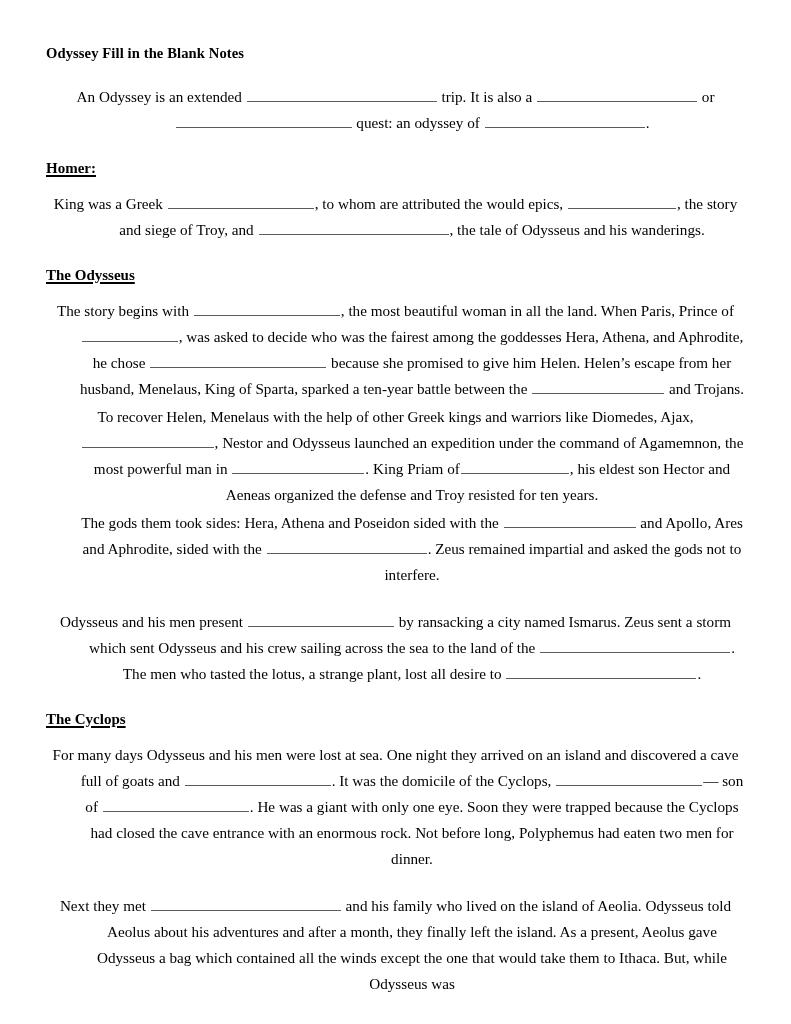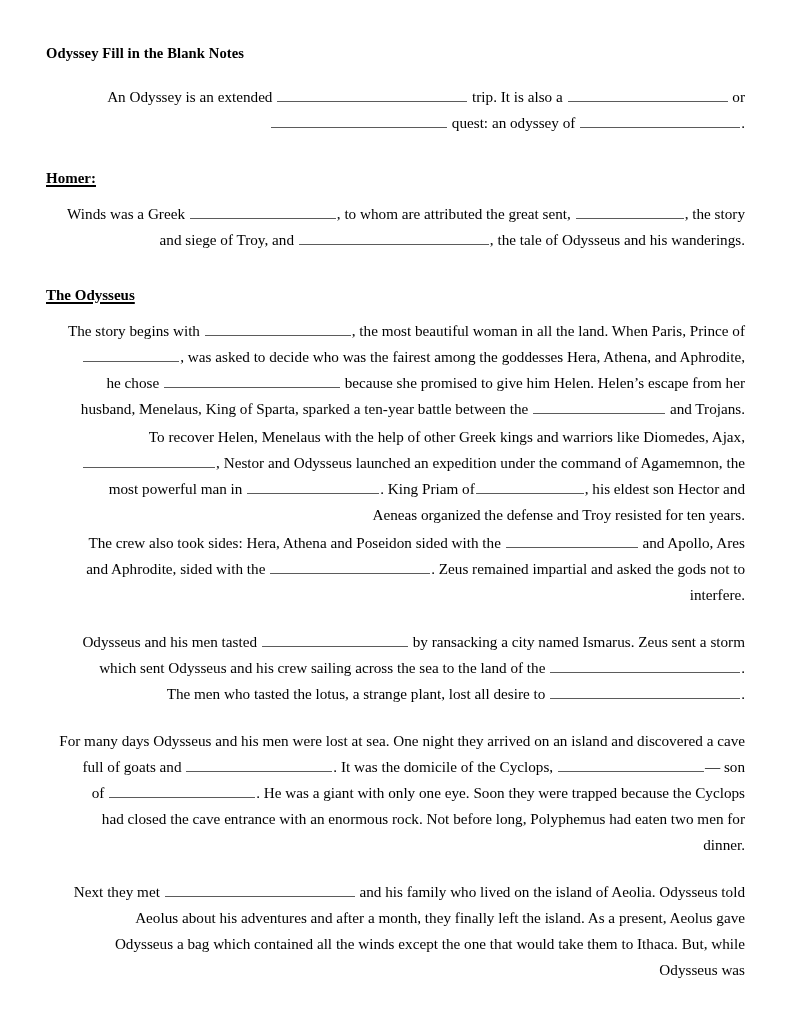--- a/index.html
+++ b/index.html
@@ -26,33 +26,33 @@
     font-size: 14.6px;
     font-weight: bold;
     line-height: 19px;
     margin: 0 0 21px 0;
     letter-spacing: 0.1px;
   }
   .section-head {
     font-size: 15px;
     font-weight: bold;
     line-height: 20px;
-    margin: 18px 0 6px 0;
+    margin: 8px 0 6px 0;
     display: block;
   }
   .section-head .sh-text {
     text-decoration: underline;
     text-underline-offset: 2px;
     text-decoration-thickness: 1.6px;
   }
   .para {
     font-size: 15.2px;
     line-height: 26px;
     margin: 0 0 2px 0;
-    text-align: right;
+    text-align: center;
     white-space: normal;
   }
   .para.hang {
     padding-left: 33px;
     text-indent: -33px;
   }
   .para.ind {
     padding-left: 33px;
   }
   .gap-sm { height: 7px; }
@@ -81,48 +81,49 @@
 
   <div class="para hang">
     <span>An Odyssey is an extended </span><span class="blank b-3xl"></span><span> trip. It is also a </span><span class="blank b-xl"></span><span> or </span><br><span class="blank b-2xl"></span><span> quest: an odyssey of </span><span class="blank b-xl"></span><span>.</span>
   </div>
 
   <div class="gap-md"></div>
 
   <div class="section-head"><span class="sh-text">Homer:</span></div>
   <div class="gap-sm"></div>
   <div class="para hang">
-    <span>Winds was a Greek </span><span class="blank b-lg"></span><span>, to whom are attributed the great sent, </span><span class="blank b-s2"></span><span>, the story and siege of Troy, and </span><span class="blank b-3xl"></span><span>, the tale of Odysseus and his wanderings.</span>
+    <span>King was a Greek </span><span class="blank b-lg"></span><span>, to whom are attributed the would epics, </span><span class="blank b-s2"></span><span>, the story and siege of Troy, and </span><span class="blank b-3xl"></span><span>, the tale of Odysseus and his wanderings.</span>
   </div>
 
   <div class="gap-md"></div>
 
   <div class="section-head"><span class="sh-text">The Odysseus</span></div>
   <div class="gap-sm"></div>
   <div class="para hang">
     <span>The story begins with </span><span class="blank b-lg"></span><span>, the most beautiful woman in all the land.  When Paris, Prince of </span><span class="blank b-sm"></span><span>, was asked to decide who was the fairest among the goddesses Hera, Athena, and Aphrodite, he chose </span><span class="blank b-2xl"></span><span> because she promised to give him Helen.  Helen’s escape from her husband, Menelaus, King of Sparta, sparked a ten-year battle between the </span><span class="blank b-m2"></span><span> and Trojans.</span>
   </div>
 
   <div class="para hang">
     <span>To recover Helen, Menelaus with the help of other Greek kings and warriors like Diomedes, Ajax, </span><br><span class="blank b-m2"></span><span>, Nestor and Odysseus launched an expedition under the command of Agamemnon, the most powerful man in </span><span class="blank b-m2"></span><span>.  King Priam of</span><span class="blank b-s2"></span><span>, his eldest son Hector and Aeneas organized the defense and Troy resisted for ten years.</span>
   </div>
 
   <div class="para ind">
-    <span>The crew also took sides: Hera, Athena and Poseidon sided with the </span><span class="blank b-m2"></span><span> and Apollo, Ares and Aphrodite, sided with the </span><span class="blank b-xl"></span><span>. Zeus remained impartial and asked the gods not to interfere.</span>
+    <span>The gods them took sides: Hera, Athena and Poseidon sided with the </span><span class="blank b-m2"></span><span> and Apollo, Ares and Aphrodite, sided with the </span><span class="blank b-xl"></span><span>. Zeus remained impartial and asked the gods not to interfere.</span>
   </div>
 
   <div class="gap-md"></div>
 
   <div class="gap-sm"></div>
   <div class="para hang">
-    <span>Odysseus and his men tasted </span><span class="blank b-lg"></span><span> by ransacking a city named Ismarus.  Zeus sent a storm which sent Odysseus and his crew sailing across the sea to the land of the </span><span class="blank b-3xl"></span><span>. The men who tasted the lotus, a strange plant, lost all desire to </span><span class="blank b-3xl"></span><span>.</span>
+    <span>Odysseus and his men present </span><span class="blank b-lg"></span><span> by ransacking a city named Ismarus.  Zeus sent a storm which sent Odysseus and his crew sailing across the sea to the land of the </span><span class="blank b-3xl"></span><span>. The men who tasted the lotus, a strange plant, lost all desire to </span><span class="blank b-3xl"></span><span>.</span>
   </div>
 
   <div class="gap-md"></div>
 
+  <div class="section-head"><span class="sh-text">The Cyclops</span></div>
   <div class="gap-sm"></div>
   <div class="para hang">
     <span>For many days Odysseus and his men were lost at sea. One night they arrived on an island and discovered a cave full of goats and </span><span class="blank b-lg"></span><span>. It was the domicile of the Cyclops, </span><span class="blank b-lg"></span><span>— son of </span><span class="blank b-lg"></span><span>. He was a giant with only one eye. Soon they were trapped because the Cyclops had closed the cave entrance with an enormous rock.  Not before long, Polyphemus had eaten two men for dinner.</span>
   </div>
 
   <div class="gap-md"></div>
 
   <div class="gap-sm"></div>
   <div class="para hang">
     <span>Next they met </span><span class="blank b-3xl"></span><span> and his family who lived on the island of Aeolia. Odysseus told Aeolus about his adventures and after a month, they finally left the island. As a present, Aeolus gave Odysseus a bag which contained all the winds except the one that would take them to Ithaca. But, while Odysseus was</span>

